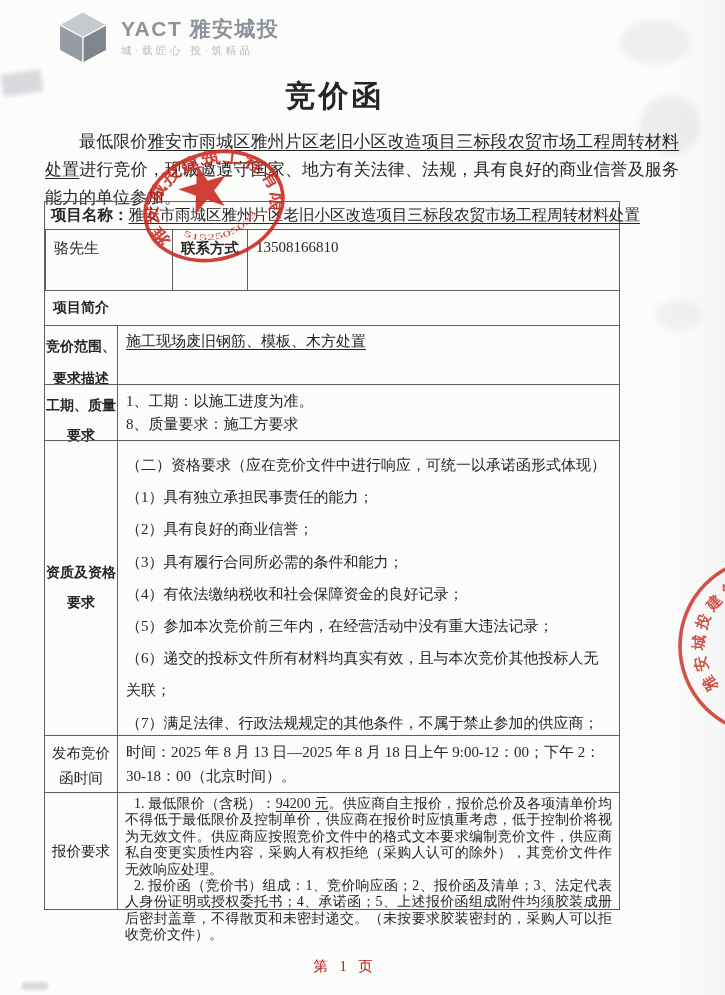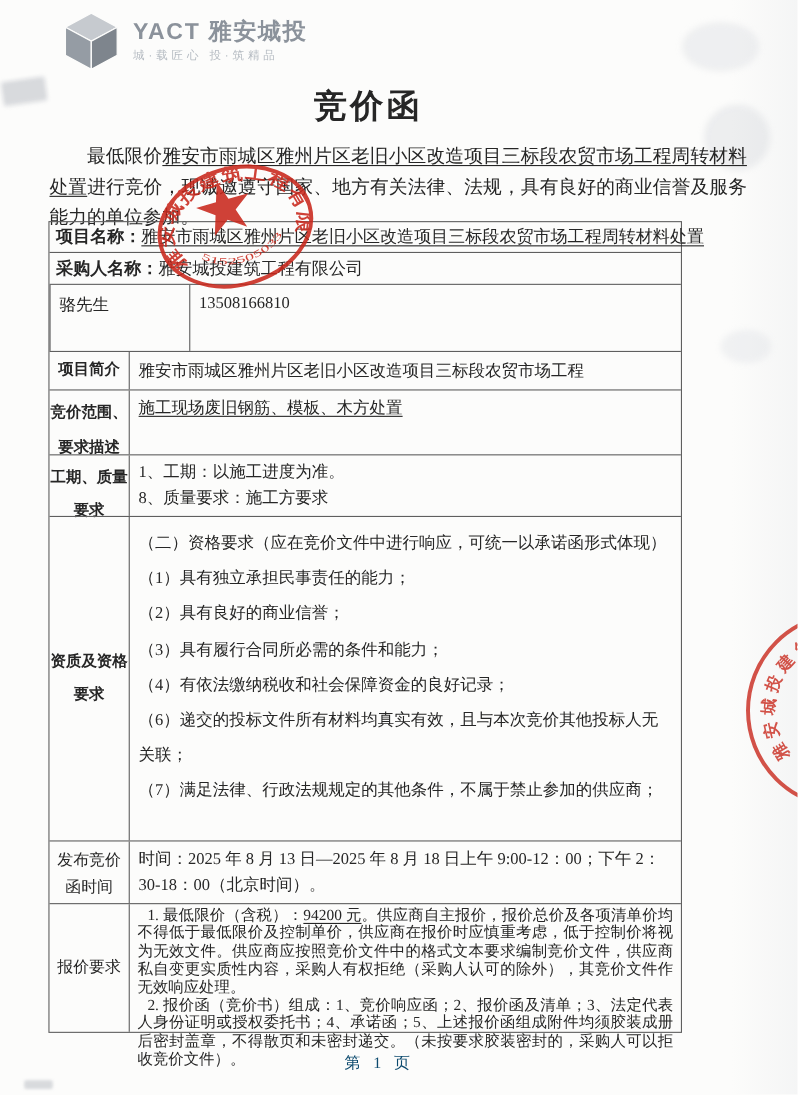--- a/index.html
+++ b/index.html
@@ -66,21 +66,21 @@
   .r7 .cell-content{padding-top:8px;line-height:32.2px;font-size:15px;}
   .r8{height:57px;}
   .r8 .cell-label{font-weight:normal;justify-content:flex-start;padding-top:5px;line-height:25px;font-size:14.5px;}
   .r8 .cell-content{display:flex;align-items:center;line-height:24px;font-size:15px;}
   .r9{height:117px;}
   .r9 .cell-label{font-weight:normal;font-size:14.5px;}
   .r9 .cell-content{padding:3px 7px 0 7px;font-size:14px;line-height:16.4px;text-align:justify;}
   .r9 p{margin:0;text-indent:9px;}
 
   .footer{position:absolute;top:957px;left:0;width:690px;text-align:center;
-    font-size:14.5px;letter-spacing:4px;color:#0c4a6e;}
+    font-size:14.5px;letter-spacing:4px;color:#b91c1c;}
 
   
   .stamp1{position:absolute;left:136px;top:142px;opacity:.88;}
   .stamp2{position:absolute;left:672px;top:556px;opacity:.8;}
 </style>
 </head>
 <body>
 
 <div class="scan-tint"></div>
 <div class="smudge s1"></div>
@@ -107,35 +107,29 @@
 
 <div class="doc-table">
 
   <div class="row r1">
     <div class="cell full">
       <span class="lbl-inline">项目名称：</span>
         <span class="u">雅安市雨城区雅州片区老旧小区改造项目三标段农贸市场工程周转材料处置</span>
     </div>
   </div>
 
-  <div class="row r2">
-    <div class="cell full">
-      <span class="lbl-inline">采购人名称：</span>
-        <span>雅安城投建筑工程有限公司</span>
-    </div>
-  </div>
 
   <div class="row r3">
     <div class="cell cell-content vmid name-cell" style="flex:0 0 127px;width:127px;">骆先生</div>
+    <div class="cell plabel">联系方式</div>
     <div class="cell cell-content vmid phone-cell">13508166810</div>
   </div>
 
   <div class="row r4">
     <div class="cell cell-label">项目简介</div>
-    <div class="cell cell-content vmid">雅安市雨城区雅州片区老旧小区改造项目三标段农贸市场工程</div>
   </div>
 
   <div class="row r5">
     <div class="cell cell-label">竞价范围、要求描述</div>
     <div class="cell cell-content">
       <span class="u">施工现场废旧钢筋、模板、木方处置</span>
     </div>
   </div>
 
   <div class="row r6">
@@ -147,20 +141,21 @@
   </div>
 
   <div class="row r7">
     <div class="cell cell-label">资质及资格要求</div>
     <div class="cell cell-content">
       <div>（二）资格要求（应在竞价文件中进行响应，可统一以承诺函形式体现）</div>
       <div>（1）具有独立承担民事责任的能力；</div>
       <div>（2）具有良好的商业信誉；</div>
       <div>（3）具有履行合同所必需的条件和能力；</div>
       <div>（4）有依法缴纳税收和社会保障资金的良好记录；</div>
+      <div>（5）参加本次竞价前三年内，在经营活动中没有重大违法记录；</div>
       <div>（6）递交的投标文件所有材料均真实有效，且与本次竞价其他投标人无关联；</div>
       <div>（7）满足法律、行政法规规定的其他条件，不属于禁止参加的供应商；</div>
     </div>
   </div>
 
   <div class="row r8">
     <div class="cell cell-label">发布竞价函时间</div>
     <div class="cell cell-content">时间：2025 年 8 月 13 日—2025 年 8 月 18 日上午 9:00-12：00；下午 2：30-18：00（北京时间）。</div>
   </div>
 

